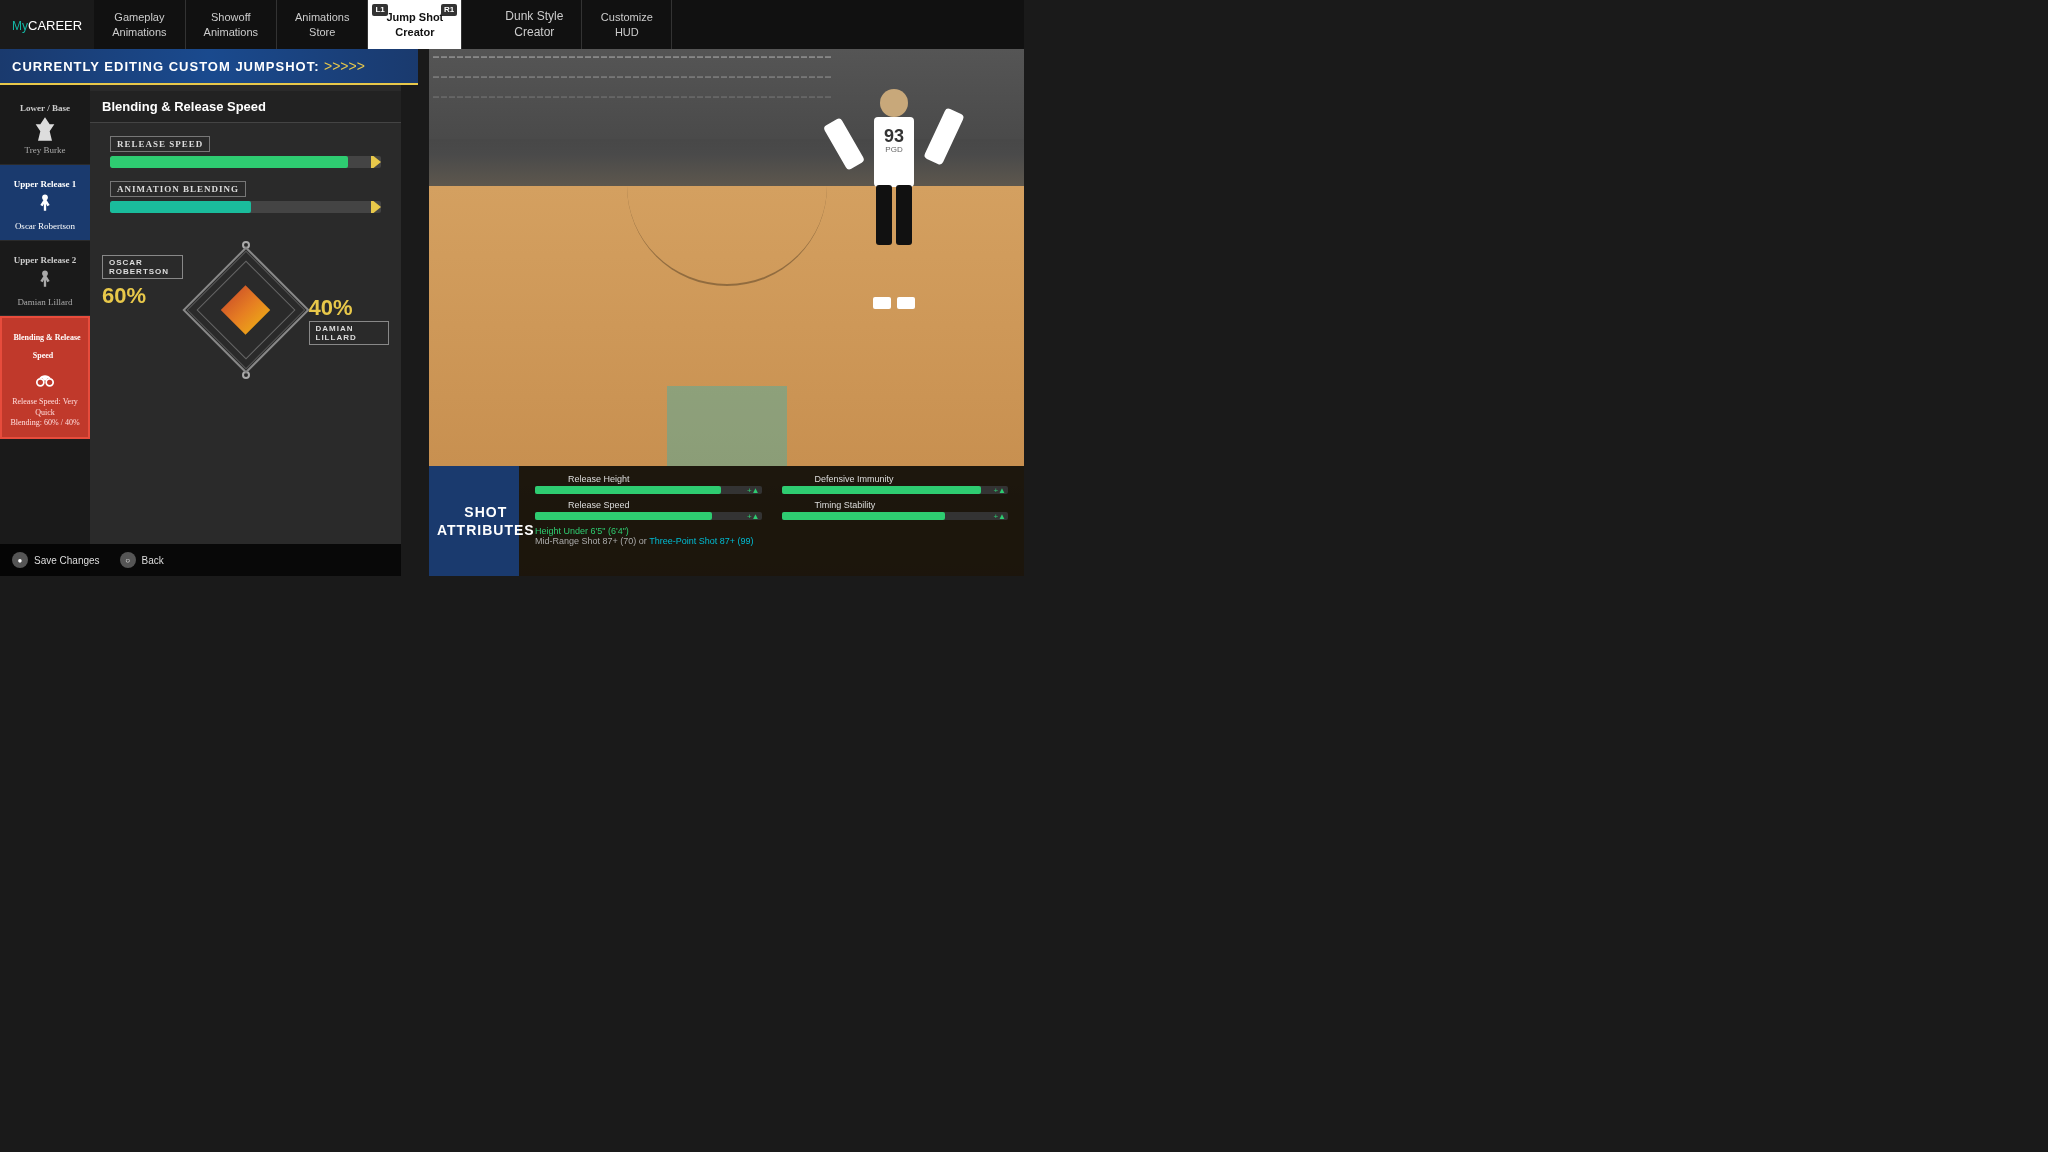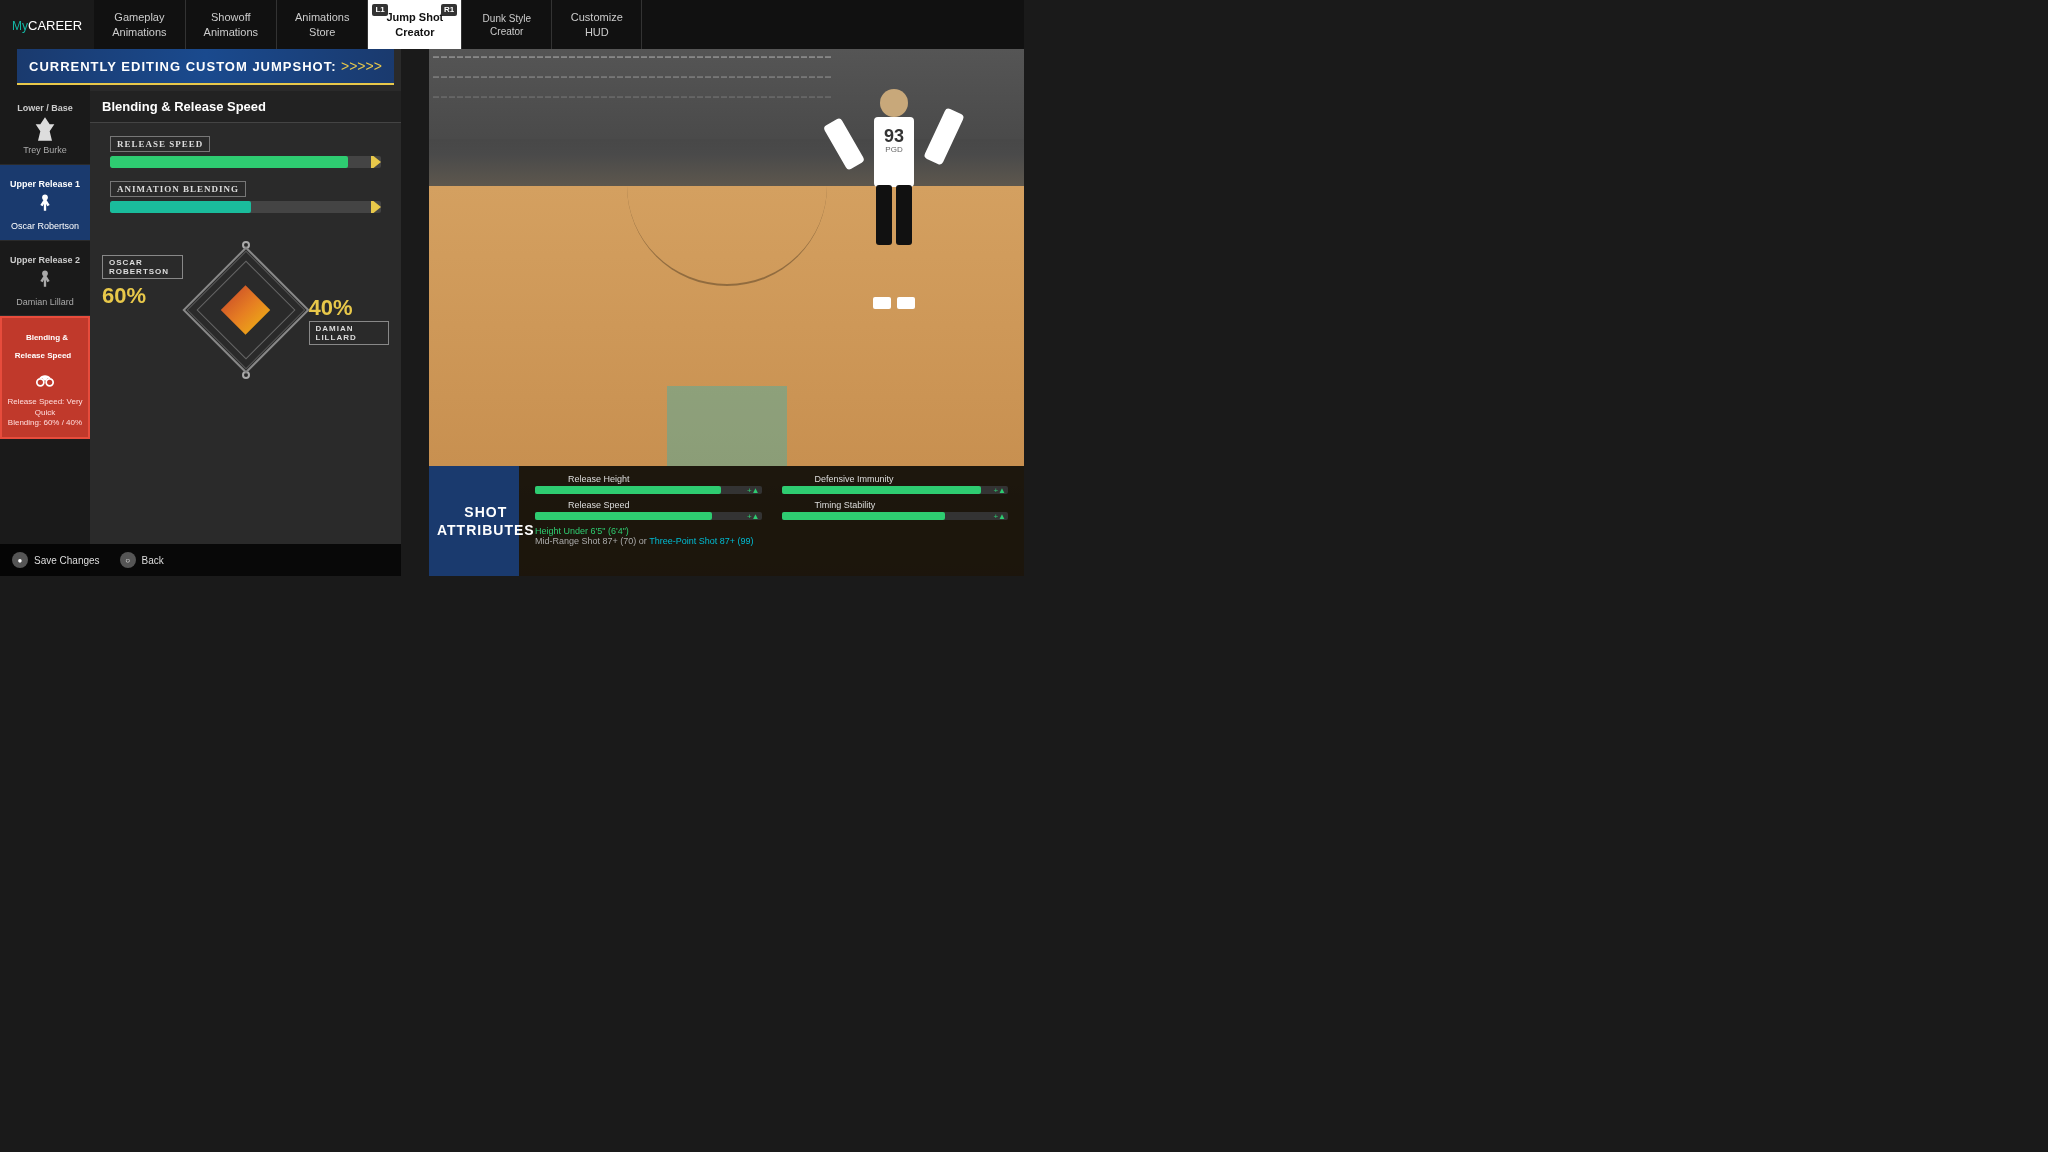--- a/index.html
+++ b/index.html
@@ -71,22 +71,22 @@
       border-radius: 2px;
     }
 
     
     .header-banner {
       background: linear-gradient(90deg, #1a3a6e 0%, #1a4a8e 50%, #1a3a6e 100%);
       padding: 8px 12px;
       border-bottom: 2px solid #e8c84a;
       position: absolute;
       top: 49px;
-      left: 17px;
-      width: 377px;
+      left: 0;
+      width: 418px;
       z-index: 5;
     }
     .header-banner-text {
       color: #fff;
       font-size: 13px;
       font-weight: bold;
       letter-spacing: 1px;
       text-transform: uppercase;
     }
     .header-arrow { color: #e8c84a; font-size: 14px; }
@@ -103,20 +103,21 @@
       display: flex;
       flex-direction: column;
       z-index: 4;
     }
     .sidebar-item {
       padding: 8px 4px;
       text-align: center;
       cursor: pointer;
       border-bottom: 1px solid #2a2a2a;
       color: #aaa;
+      font-family: Liberation Serif, serif;
     }
     .sidebar-item.active {
       background: #1a3a6e;
       color: #fff;
     }
     .sidebar-item.selected-red {
       background: #c0392b;
       color: #fff;
       border: 2px solid #e74c3c;
     }
@@ -370,21 +371,21 @@
     <span style="white-space:pre-line;font-size:11px;">Animations
 Store</span>
   </div>
   <div class="nav-item nav-item-jump">
     <span class="nav-badge">L1</span>
     <span style="white-space:pre-line;font-size:11px;">Jump Shot
 Creator</span>
     <span class="nav-badge-r">R1</span>
   </div>
   <div class="nav-item">
-    <span style="white-space:pre-line;font-size:10px;">Dunk Style
+    <span style="white-space:pre-line;font-size:12px;margin-left:25px;">Dunk Style
 Creator</span>
   </div>
   <div class="nav-item">
     <span style="white-space:pre-line;font-size:11px;">Customize
 HUD</span>
   </div>
 </div>
 
 <div class="header-banner">
   <span class="header-banner-text">CURRENTLY EDITING CUSTOM JUMPSHOT:</span>

